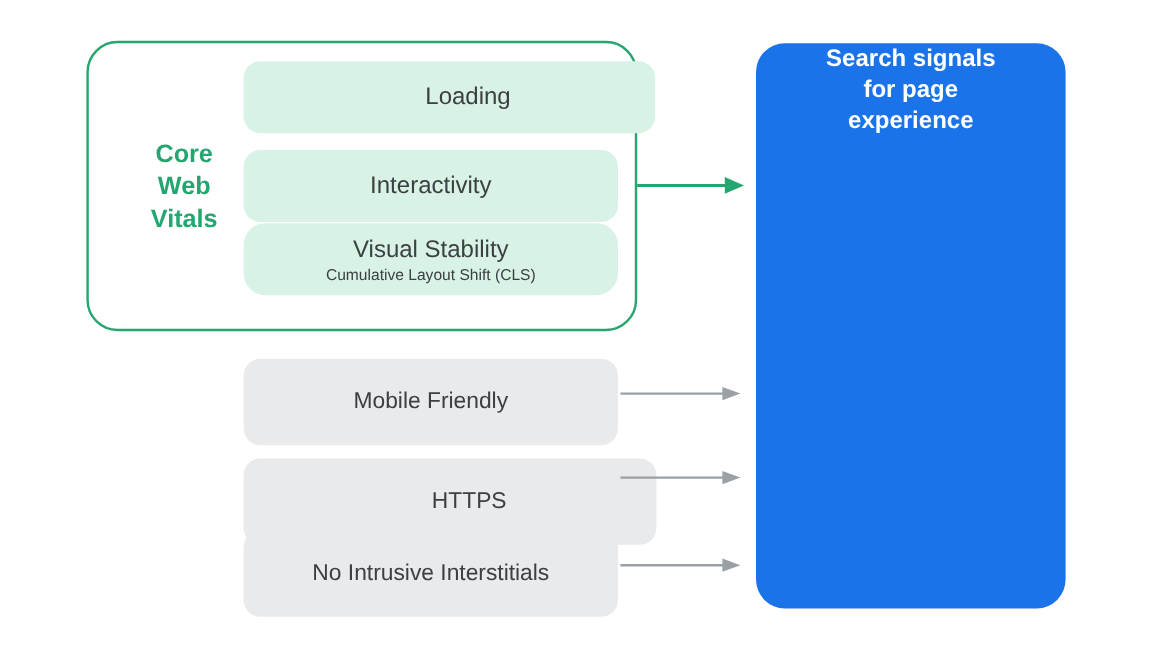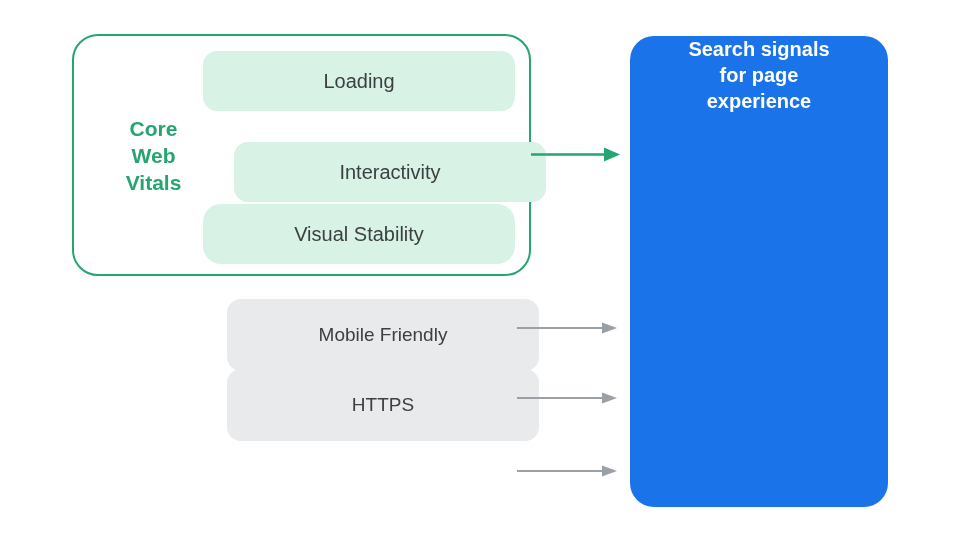--- a/index.html
+++ b/index.html
@@ -50,23 +50,23 @@
     width: 312px;
     height: 60px;
     background: #d8f3e6;
     border-radius: 14px;
     display: flex;
     flex-direction: column;
     align-items: center;
     justify-content: center;
     text-align: center;
   }
-  .pill-1 { top: 51px; }
-  .pill-2 { top: 142px; margin-left: 31px; }
-  .pill-3 { top: 204px; border-radius: 18px; }
+  .pill-1 { top: 51px; padding-left: 31px; }
+  .pill-2 { top: 125px; }
+  .pill-3 { top: 186px; border-radius: 18px; }
   .pill-title {
     color: #3c4043;
     font-size: 20px;
     line-height: 24px;
     font-weight: 500;
   }
   .pill-subtitle {
     color: #3c4043;
     font-size: 13px;
     line-height: 17px;
@@ -77,24 +77,23 @@
     position: absolute;
     left: 203px;
     width: 312px;
     height: 72px;
     background: #e9eaec;
     border-radius: 14px;
     display: flex;
     align-items: center;
     justify-content: center;
     text-align: center;
-    margin-left: 24px;
   }
   .signal-1 { top: 299px; }
-  .signal-2 { top: 369px; }
+  .signal-2 { top: 382px; padding-left: 32px; }
   .signal-3 { top: 442px; }
   .signal-label {
     color: #3c4043;
     font-size: 19px;
     font-weight: 400;
   }
   
   .result-panel {
     position: absolute;
     left: 630px;
@@ -135,27 +134,31 @@
 Vitals</div>
 
   <div class="pill pill-1">
     <div class="pill-title">Loading</div>
   </div>
   <div class="pill pill-2">
     <div class="pill-title">Interactivity</div>
   </div>
   <div class="pill pill-3">
     <div class="pill-title">Visual Stability</div>
+    <div class="pill-subtitle">Cumulative Layout Shift (CLS)</div>
   </div>
 
   <div class="signal-box signal-1">
     <div class="signal-label">Mobile Friendly</div>
   </div>
   <div class="signal-box signal-2">
     <div class="signal-label">HTTPS</div>
+  </div>
+  <div class="signal-box signal-3">
+    <div class="signal-label">No Intrusive Interstitials</div>
   </div>
 
   <div class="result-panel">
     <div class="result-label">Search signals
 for page
 experience</div>
   </div>
 
   <svg class="arrow-layer" width="960" height="540" viewBox="0 0 960 540" xmlns="http://www.w3.org/2000/svg">
 

